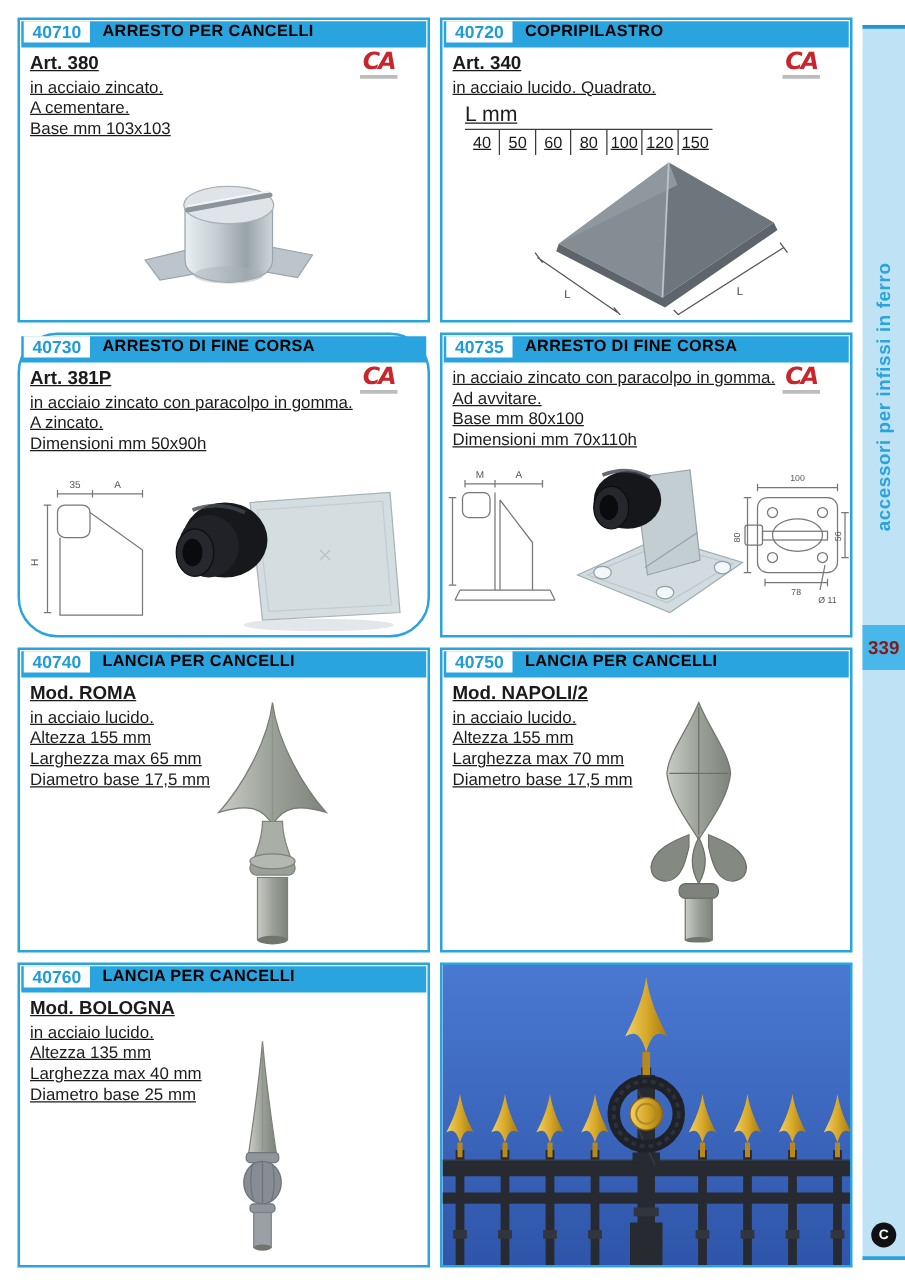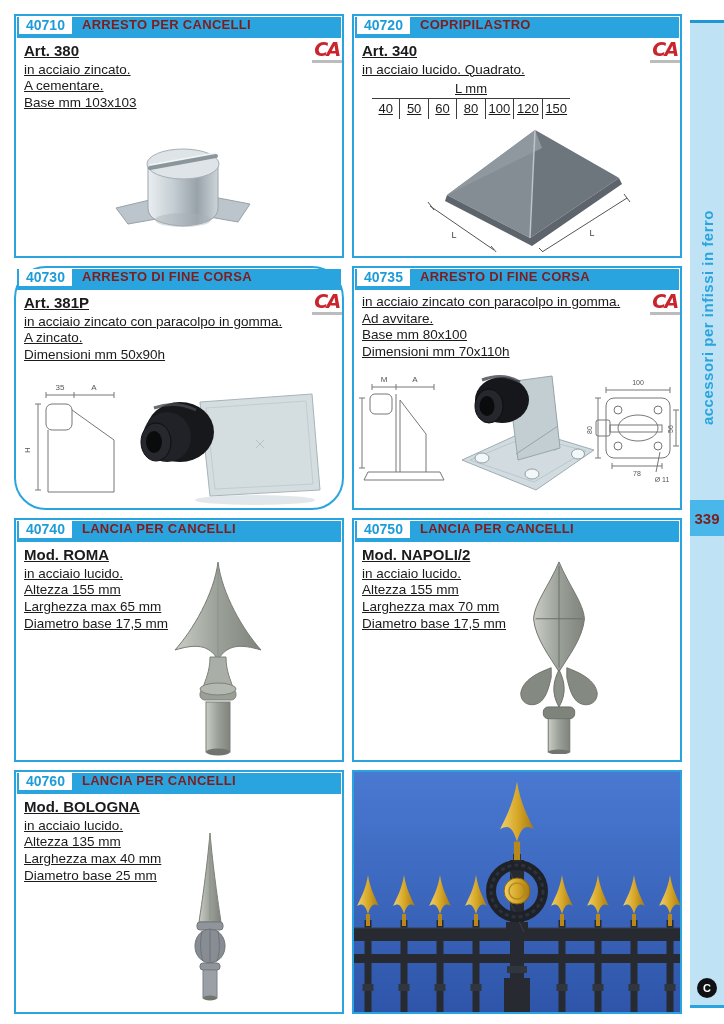--- a/index.html
+++ b/index.html
@@ -4,30 +4,30 @@
 <style>
   html,body{margin:0;padding:0;background:#fff;}
   .page{position:relative;width:724px;height:1024px;background:#fff;
         font-family:"Liberation Sans",sans-serif;overflow:hidden;}
   .cell{position:absolute;width:330px;height:244px;border:2px solid #2aa4de;
         background:#fff;box-sizing:border-box;}
   .hdrband{position:relative;margin:1px;height:21px;background:#2aa4de;
         display:flex;}
   .codebox{background:#fff;color:#1e9cd8;font-weight:bold;font-size:14px;
         padding:0 7px;margin-left:2px;height:17px;line-height:17px;}
-  .ctitle{color:#7f1d1d;font-weight:bold;font-size:13px;margin-left:10px;letter-spacing:.3px;}
+  .ctitle{color:#000000;font-weight:bold;font-size:13px;margin-left:10px;letter-spacing:.3px;}
   .cbody{padding:3px 8px;font-size:13.5px;color:#1b1b1d;line-height:1.24;text-decoration:underline;}
   .art{font-weight:bold;font-size:15px;margin-bottom:1px;}
-  .ca{position:absolute;top:26px;right:0;text-align:center;line-height:.8;}
+  .ca{position:absolute;top:26px;right:24px;text-align:center;line-height:.8;}
   .ca .t{color:#c9252c;font-weight:bold;font-style:italic;font-size:19px;
         letter-spacing:-1.5px;font-family:"DejaVu Sans",sans-serif;}
   .ca .s{display:block;margin:2px auto 0;height:3px;background:#bcbcbc;width:30px;}
   .cimg{position:absolute;}
   .size-table{width:198px;margin:3px 0 0 10px;color:#1b1b1d;}
-  .size-table .hd{text-align:center;font-size:13px;margin-bottom:1px;}
+  .size-table .hd{font-size:17px;margin-bottom:1px;}
   .size-table .trow{display:flex;border-top:1.5px solid #3c3c3c;}
   .size-table .cl{flex:1;text-align:center;font-size:13px;padding-top:2px;
         border-right:1.5px solid #3c3c3c;height:18px;}
   .size-table .cl:last-child{border-right:none;}
   .sidebar{position:absolute;left:690px;top:20px;width:34px;height:988px;
         background:#bfe2f5;border-top:3px solid #2196d6;box-sizing:border-box;}
   .side-label{position:absolute;top:100px;left:0;width:34px;height:390px;
         display:flex;align-items:center;justify-content:center;}
   .side-label span{writing-mode:vertical-rl;transform:rotate(180deg);color:#2aa4de;
         font-weight:bold;font-size:15px;letter-spacing:.5px;white-space:nowrap;}

